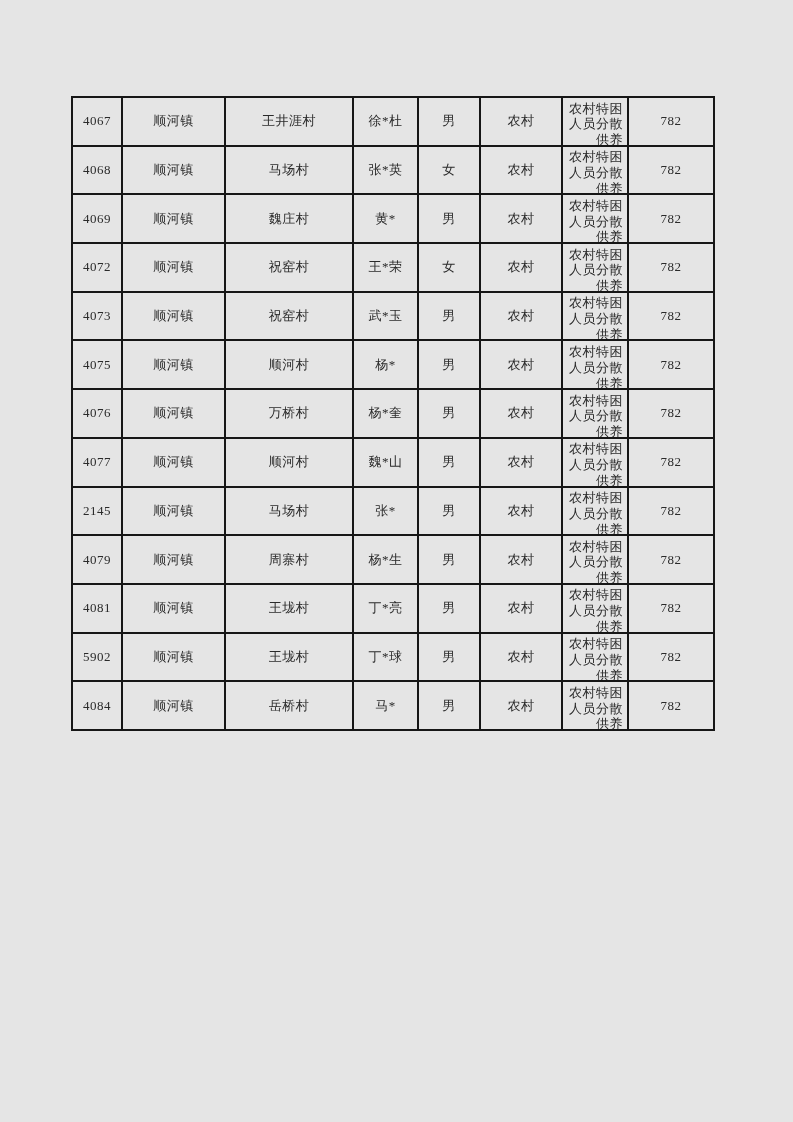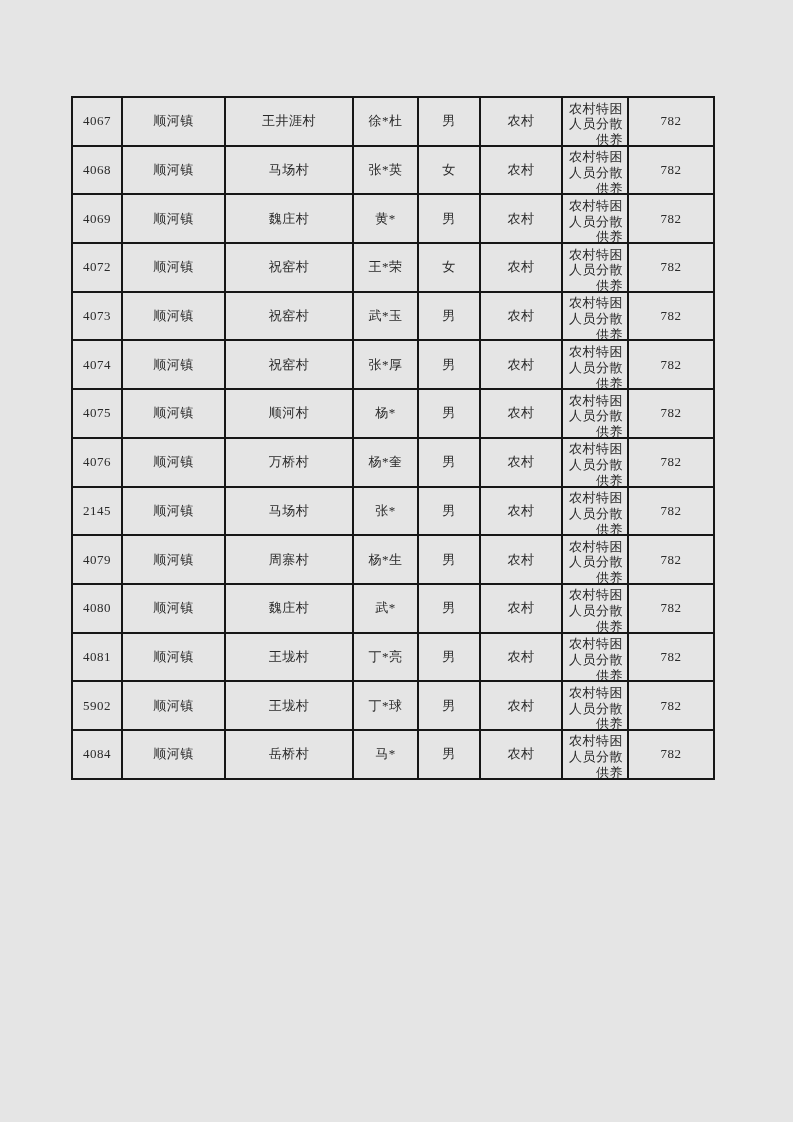--- a/index.html
+++ b/index.html
@@ -131,32 +131,20 @@
           <td class="cell-village">祝窑村</td>
           <td class="cell-name">武*玉</td>
           <td class="cell-gender">男</td>
           <td class="cell-area">农村</td>
           <td class="cell-category">
             <div class="cat-inner">农村特困人员分散供养</div>
           </td>
           <td class="cell-amount">782</td>
         </tr>
         <tr>
-          <td class="cell-seq">4074</td>
-          <td class="cell-town">顺河镇</td>
-          <td class="cell-village">祝窑村</td>
-          <td class="cell-name">张*厚</td>
-          <td class="cell-gender">男</td>
-          <td class="cell-area">农村</td>
-          <td class="cell-category">
-            <div class="cat-inner">农村特困人员分散供养</div>
-          </td>
-          <td class="cell-amount">782</td>
-        </tr>
-        <tr>
           <td class="cell-seq">4075</td>
           <td class="cell-town">顺河镇</td>
           <td class="cell-village">顺河村</td>
           <td class="cell-name">杨*</td>
           <td class="cell-gender">男</td>
           <td class="cell-area">农村</td>
           <td class="cell-category">
             <div class="cat-inner">农村特困人员分散供养</div>
           </td>
           <td class="cell-amount">782</td>
@@ -167,48 +155,48 @@
           <td class="cell-village">万桥村</td>
           <td class="cell-name">杨*奎</td>
           <td class="cell-gender">男</td>
           <td class="cell-area">农村</td>
           <td class="cell-category">
             <div class="cat-inner">农村特困人员分散供养</div>
           </td>
           <td class="cell-amount">782</td>
         </tr>
         <tr>
+          <td class="cell-seq">4077</td>
+          <td class="cell-town">顺河镇</td>
+          <td class="cell-village">顺河村</td>
+          <td class="cell-name">魏*山</td>
+          <td class="cell-gender">男</td>
+          <td class="cell-area">农村</td>
+          <td class="cell-category">
+            <div class="cat-inner">农村特困人员分散供养</div>
+          </td>
+          <td class="cell-amount">782</td>
+        </tr>
+        <tr>
           <td class="cell-seq">2145</td>
           <td class="cell-town">顺河镇</td>
           <td class="cell-village">马场村</td>
           <td class="cell-name">张*</td>
           <td class="cell-gender">男</td>
           <td class="cell-area">农村</td>
           <td class="cell-category">
             <div class="cat-inner">农村特困人员分散供养</div>
           </td>
           <td class="cell-amount">782</td>
         </tr>
         <tr>
           <td class="cell-seq">4079</td>
           <td class="cell-town">顺河镇</td>
           <td class="cell-village">周寨村</td>
           <td class="cell-name">杨*生</td>
-          <td class="cell-gender">男</td>
-          <td class="cell-area">农村</td>
-          <td class="cell-category">
-            <div class="cat-inner">农村特困人员分散供养</div>
-          </td>
-          <td class="cell-amount">782</td>
-        </tr>
-        <tr>
-          <td class="cell-seq">4080</td>
-          <td class="cell-town">顺河镇</td>
-          <td class="cell-village">魏庄村</td>
-          <td class="cell-name">武*</td>
           <td class="cell-gender">男</td>
           <td class="cell-area">农村</td>
           <td class="cell-category">
             <div class="cat-inner">农村特困人员分散供养</div>
           </td>
           <td class="cell-amount">782</td>
         </tr>
         <tr>
           <td class="cell-seq">4081</td>
           <td class="cell-town">顺河镇</td>

